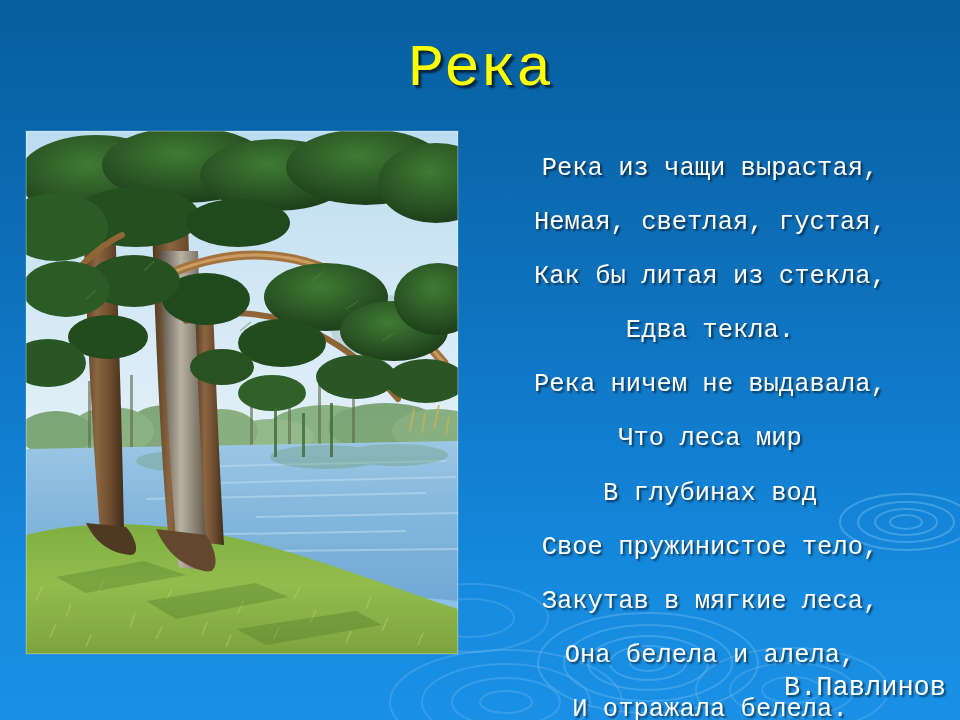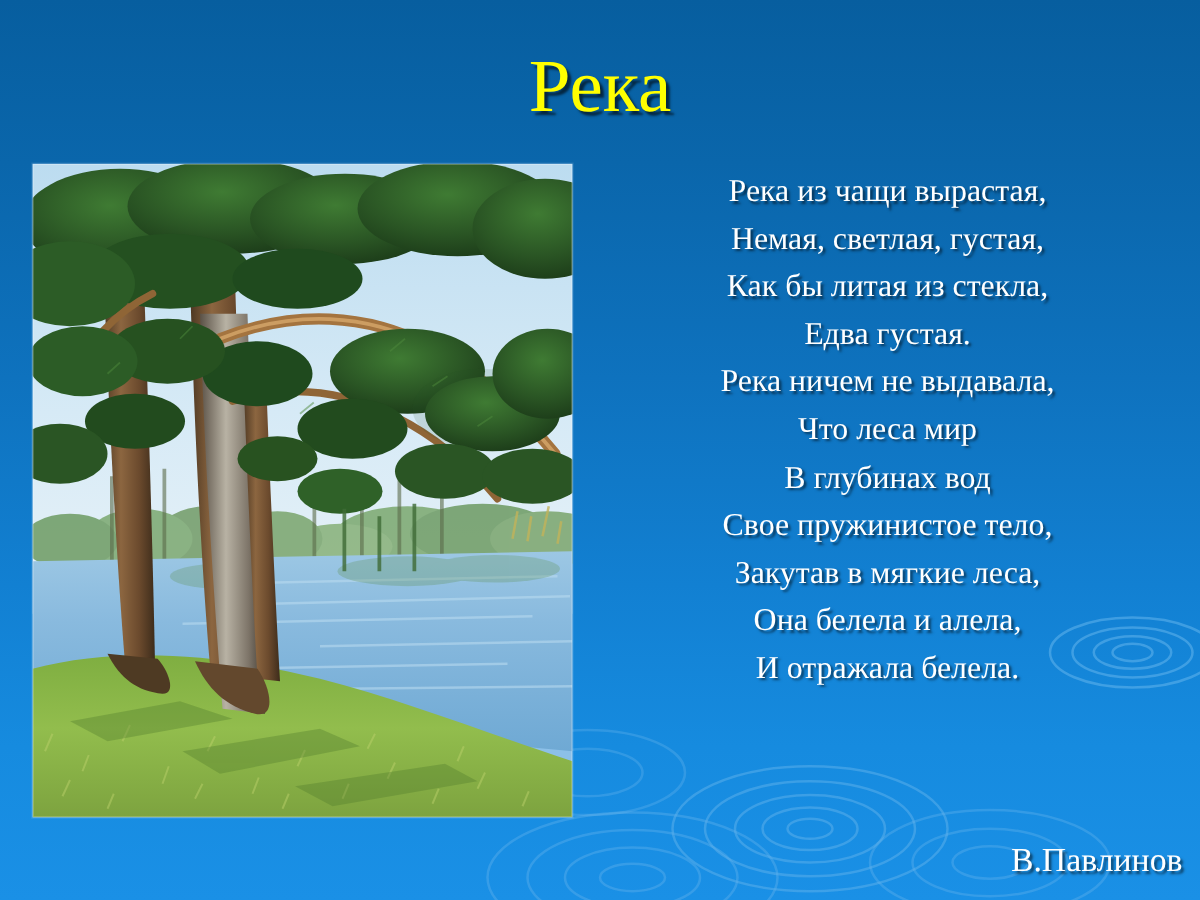--- a/index.html
+++ b/index.html
@@ -6,21 +6,21 @@
   html, body {
     margin: 0;
     padding: 0;
     background: #000;
   }
   #slide {
     position: relative;
     width: 960px;
     height: 720px;
     overflow: hidden;
-    font-family: Liberation Serif, serif;
+    font-family: Liberation Mono, monospace;
     background: linear-gradient(to bottom,
         #075E9F 0%,
         #0A66AB 18%,
         #0E72BE 42%,
         #1280D2 65%,
         #168BDF 83%,
         #1A90E6 100%);
   }
 
   
@@ -68,21 +68,21 @@
     left: 470px;
     top: 134px;
     width: 480px;
     text-align: center;
     color: #FFFFFF;
     font-size: 25.5px;
     line-height: 38.1px;
     text-shadow: 2px 2px 2px rgba(0,0,0,0.55);
     white-space: nowrap;
   }
-  #poem .line { display: block; }
+  #poem .line { display: block; margin-top: 16px; }
 
   
   #author {
     position: absolute;
     right: 14px;
     top: 672px;
     color: #FFFFFF;
     font-size: 27px;
     line-height: 32px;
     text-shadow: 2px 2px 2px rgba(0,0,0,0.55);
@@ -297,21 +297,21 @@
       <rect x="0" y="0" width="432" height="523" fill="none" stroke="#ffffff" stroke-opacity="0.25" stroke-width="2"></rect>
     </svg>
   </div>
 
   <div id="title">Река</div>
 
   <div id="poem">
     <span class="line">Река из чащи вырастая,</span>
     <span class="line">Немая, светлая, густая,</span>
     <span class="line">Как бы литая из стекла,</span>
-    <span class="line">Едва густая.</span>
+    <span class="line">Едва текла.</span>
     <span class="line">Река ничем не выдавала,</span>
     <span class="line">Что леса мир</span>
     <span class="line">В глубинах вод</span>
     <span class="line">Свое пружинистое тело,</span>
     <span class="line">Закутав в мягкие леса,</span>
     <span class="line">Она белела и алела,</span>
     <span class="line">И отражала белела.</span>
   </div>
 
   <div id="author">В.Павлинов</div>

